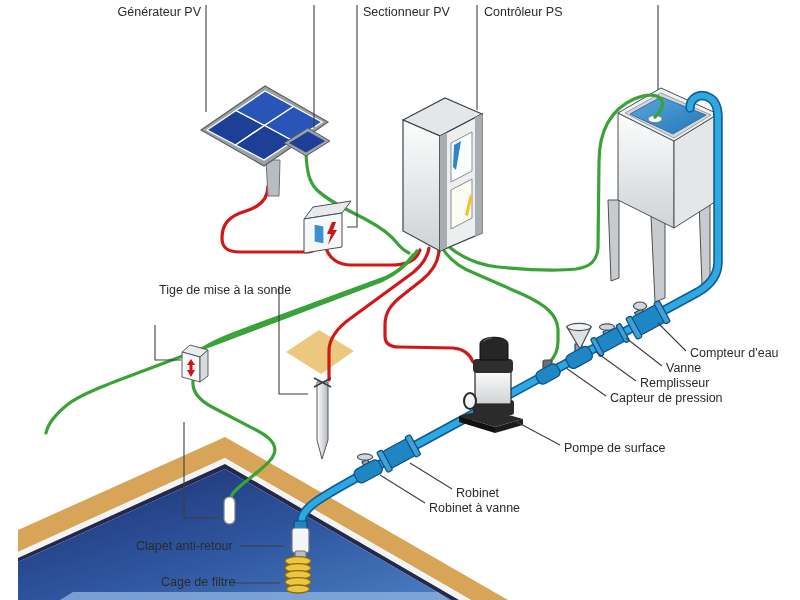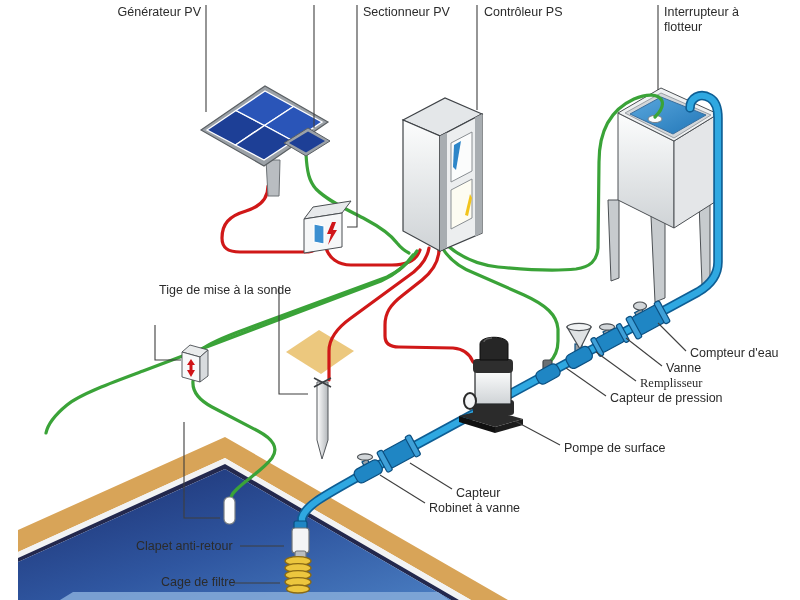--- a/index.html
+++ b/index.html
@@ -227,29 +227,25 @@
     <path d="M548,368 L588,396"></path>
     <path d="M497,421 L542,445"></path>
     <path d="M392,463 L434,489"></path>
     <path d="M362,475 L407,503"></path>
   </g>
 </svg>
 
 <div class="lbl r" style="right:617px;top:5px;">Générateur PV</div>
 <div class="lbl" style="left:345px;top:5px;">Sectionneur PV</div>
 <div class="lbl" style="left:466px;top:5px;">Contrôleur PS</div>
-<div class="lbl" style="left:646px;top:5px;">
-  <span>Interrupteur à</span>
-  <span>flotteur</span>
-</div>
 <div class="lbl" style="left:141px;top:283px;">Tige de mise à la sonde</div>
 <div class="lbl" style="left:118px;top:539px;">Clapet anti-retour</div>
 <div class="lbl" style="left:143px;top:575px;">Cage de filtre</div>
 <div class="lbl" style="left:672px;top:346px;">Compteur d'eau</div>
 <div class="lbl" style="left:648px;top:361px;">Vanne</div>
-<div class="lbl" style="left:622px;top:376px;font-family:Liberation Serif, serif;">Remplisseur</div>
+<div class="lbl" style="left:622px;top:376px;">Remplisseur</div>
 <div class="lbl" style="left:592px;top:391px;">Capteur de pression</div>
 <div class="lbl" style="left:546px;top:441px;">Pompe de surface</div>
-<div class="lbl" style="left:438px;top:486px;">Capteur</div>
+<div class="lbl" style="left:438px;top:486px;">Robinet</div>
 <div class="lbl" style="left:411px;top:501px;">Robinet à vanne</div>
 
 
 </div>
 
 </body></html>

